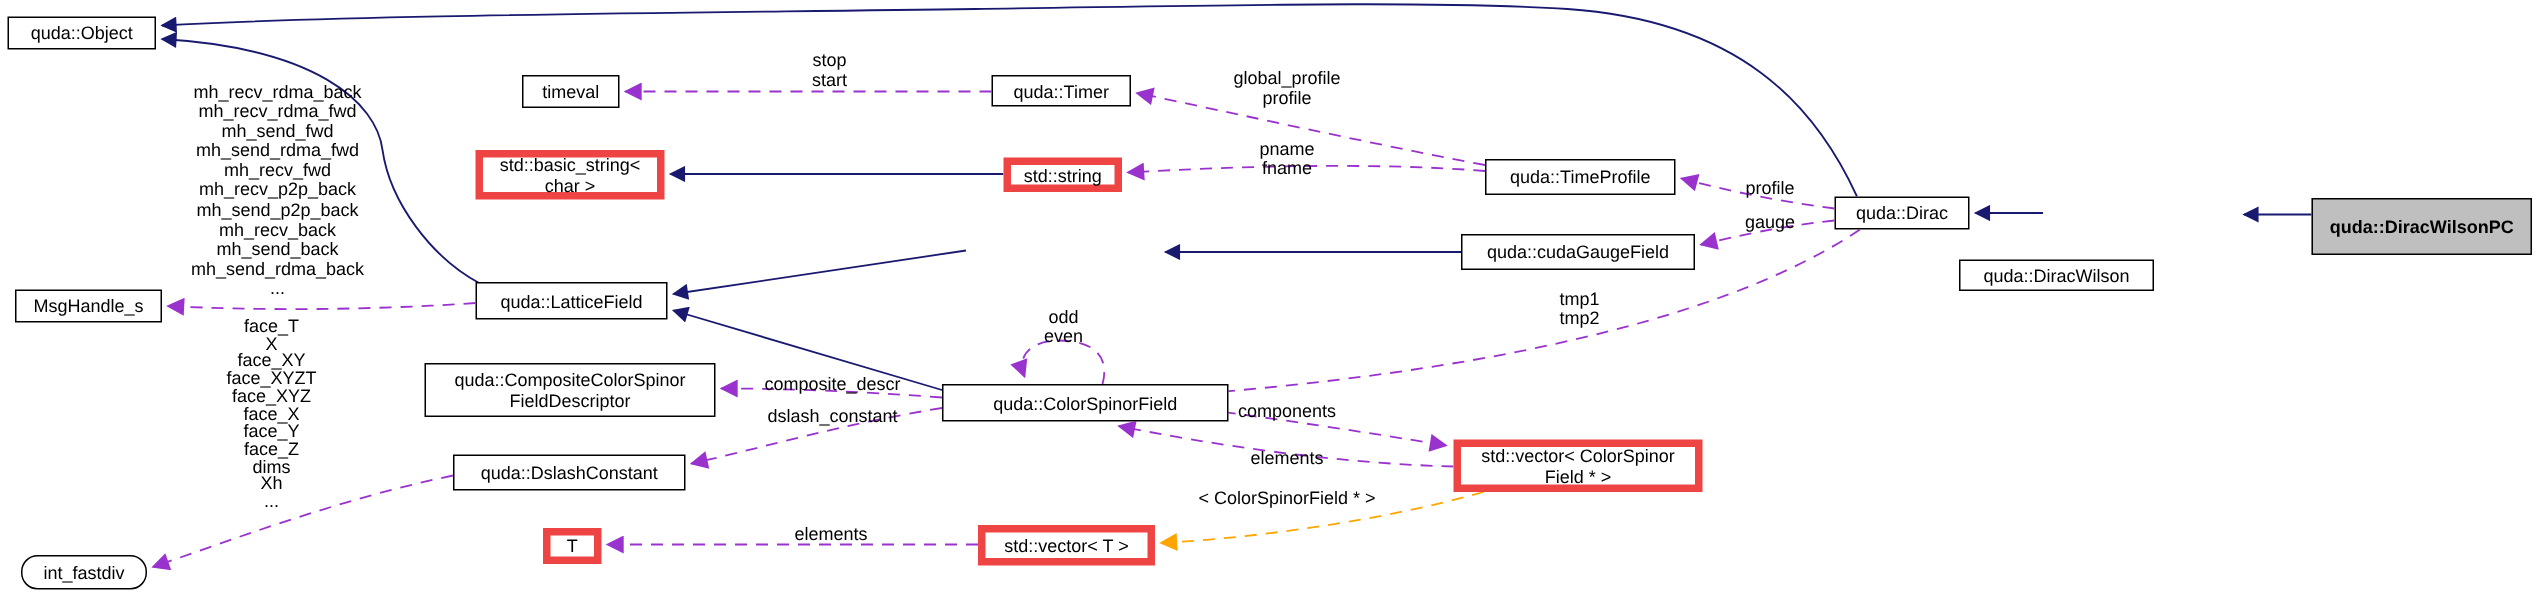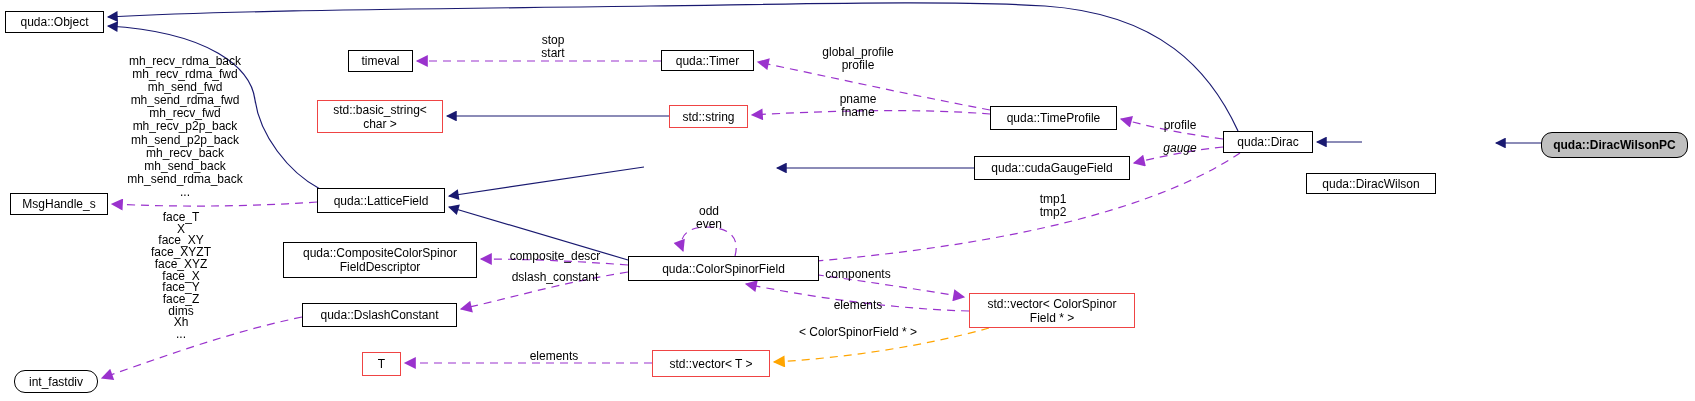--- a/index.html
+++ b/index.html
@@ -8,21 +8,21 @@
     font-family:"Liberation Sans", sans-serif;
     font-size:12px;color:#000;background:#fff;overflow:hidden;
   }
   #edges{position:absolute;left:0;top:0;width:1695px;height:401px;}
   .node{
     position:absolute;box-sizing:border-box;
     display:flex;align-items:center;justify-content:center;
     text-align:center;white-space:pre-line;
     border:1.4px solid #000;background:#fff;line-height:14px;
   }
-  .node.ext{border:1px solid #ef4444;}
+  .node.ext{border:5px solid #ef4444;}
   .node.target{background:#bfbfbf;font-weight:bold;}
   .elabel{
     position:absolute;text-align:center;white-space:pre-line;
     line-height:13px;
   }
   .elabel.mh{line-height:13.1px;}
   .elabel.face{line-height:11.7px;}
 </style>
 </head>
 <body>
@@ -72,41 +72,41 @@
   <div class="node" style="left:5px;top:11px;width:99px;height:22px;">quda::Object</div>
   <div class="node" style="left:348px;top:50px;width:65px;height:22px;">timeval</div>
   <div class="node" style="left:661px;top:50px;width:93px;height:21px;">quda::Timer</div>
   <div class="node ext" style="left:317px;top:100px;width:126px;height:33px;">std::basic_string&lt;
 char &gt;</div>
   <div class="node ext" style="left:669px;top:105px;width:79px;height:23px;">std::string</div>
   <div class="node" style="left:990px;top:106px;width:127px;height:24px;">quda::TimeProfile</div>
   <div class="node" style="left:974px;top:156px;width:156px;height:24px;">quda::cudaGaugeField</div>
   <div class="node" style="left:1223px;top:131px;width:90px;height:22px;">quda::Dirac</div>
   <div class="node" style="left:1306px;top:132px;width:130px;height:21px;margin-top:41px;">quda::DiracWilson</div>
-  <div class="node target" style="left:1541px;top:132px;width:147px;height:26px;border-radius:11px;">quda::DiracWilsonPC</div>
+  <div class="node target" style="left:1541px;top:132px;width:147px;height:38px;">quda::DiracWilsonPC</div>
   <div class="node" style="left:10px;top:193px;width:98px;height:22px;">MsgHandle_s</div>
   <div class="node" style="left:317px;top:188px;width:128px;height:25px;">quda::LatticeField</div>
   <div class="node" style="left:283px;top:242px;width:194px;height:36px;">quda::CompositeColorSpinor
 FieldDescriptor</div>
   <div class="node" style="left:628px;top:256px;width:191px;height:25px;">quda::ColorSpinorField</div>
   <div class="node" style="left:302px;top:303px;width:155px;height:24px;">quda::DslashConstant</div>
   <div class="node ext" style="left:969px;top:293px;width:166px;height:35px;">std::vector&lt; ColorSpinor
 Field * &gt;</div>
   <div class="node" style="left:14px;top:370px;width:84px;height:23px;border-radius:11px;">int_fastdiv</div>
   <div class="node ext" style="left:362px;top:352px;width:39px;height:24px;">T</div>
   <div class="node ext" style="left:652px;top:350px;width:118px;height:27px;">std::vector&lt; T &gt;</div>
 
   <div class="elabel" style="left:523px;top:34px;width:60px;">stop
 start</div>
   <div class="elabel" style="left:808px;top:46px;width:100px;">global_profile
 profile</div>
   <div class="elabel" style="left:828px;top:93px;width:60px;">pname
 fname</div>
   <div class="elabel" style="left:1155px;top:119px;width:50px;">profile</div>
-  <div class="elabel" style="left:1155px;top:142px;width:50px;font-style:italic;">gauge</div>
+  <div class="elabel" style="left:1155px;top:142px;width:50px;">gauge</div>
   <div class="elabel" style="left:1023px;top:193px;width:60px;">tmp1
 tmp2</div>
   <div class="elabel" style="left:679px;top:205px;width:60px;">odd
 even</div>
   <div class="elabel" style="left:505px;top:250px;width:100px;">composite_descr</div>
   <div class="elabel" style="left:505px;top:271px;width:100px;">dslash_constant</div>
   <div class="elabel" style="left:818px;top:268px;width:80px;">components</div>
   <div class="elabel" style="left:818px;top:299px;width:80px;">elements</div>
   <div class="elabel" style="left:788px;top:326px;width:140px;">&lt; ColorSpinorField * &gt;</div>
   <div class="elabel" style="left:514px;top:350px;width:80px;">elements</div>

